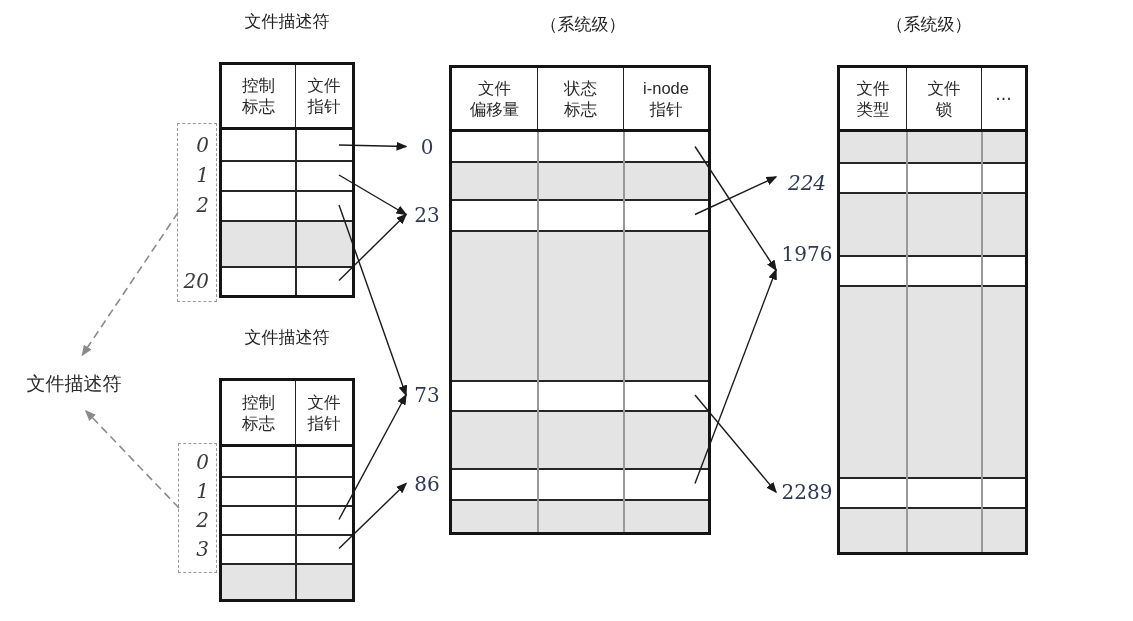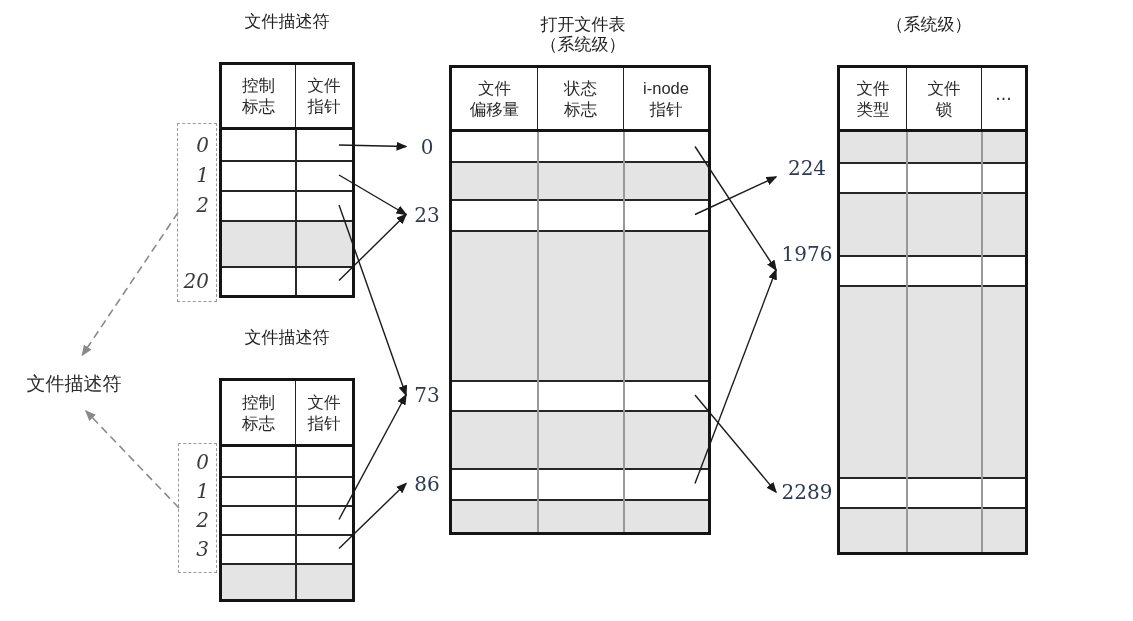--- a/index.html
+++ b/index.html
@@ -100,21 +100,20 @@
         <div class="row line" style="height: 29px;"></div>
         <div class="row line shaded" style="height: 36px;"></div>
         <div class="vdiv" style="left: 73.25px; top: 66px; height: 152px; background: rgb(42, 42, 42);"></div>
       </div>
       <div class="dashed-box" style="left: 178px; top: 443px; width: 39px; height: 130px;"></div>
       <div class="idx-label" style="left: 180px; top: 448.5px; width: 29px;">0</div>
       <div class="idx-label" style="left: 180px; top: 477.5px; width: 29px;">1</div>
       <div class="idx-label" style="left: 180px; top: 506.5px; width: 29px;">2</div>
       <div class="idx-label" style="left: 180px; top: 535.5px; width: 29px;">3</div>
       <div class="tbl-title" style="left: 473px; top: 15px; width: 220px;">
-        <div>打开文件表</div>
         <div>（系统级）</div>
       </div>
       <div class="frame" style="left: 449px; top: 65px; width: 262px; height: 470px;">
         <div class="thead" style="height: 64px;">
           <div class="th sep" style="width: 86px;">
             <div>文件</div>
             <div>偏移量</div>
           </div>
           <div class="th sep" style="width: 86px;">
             <div>状态</div>
@@ -160,17 +159,17 @@
         <div class="row shaded" style="height: 30px;"></div>
         <div class="row line" style="height: 30px;"></div>
         <div class="row line shaded" style="height: 63px;"></div>
         <div class="row line" style="height: 30px;"></div>
         <div class="row line shaded" style="height: 192px;"></div>
         <div class="row line" style="height: 30px;"></div>
         <div class="row line shaded" style="height: 45px;"></div>
         <div class="vdiv" style="left: 66.25px; top: 64px; height: 420px; background: rgb(153, 153, 153);"></div>
         <div class="vdiv" style="left: 141.25px; top: 64px; height: 420px; background: rgb(153, 153, 153);"></div>
       </div>
-      <div class="num-label" style="left: 778px; top: 155px; width: 58px;">224</div>
+      <div class="num-label" style="left: 778px; top: 170px; width: 58px; font-style: italic;">224</div>
       <div class="num-label" style="left: 778px; top: 241px; width: 58px;">1976</div>
       <div class="num-label" style="left: 778px; top: 479px; width: 58px;">2289</div>
     </div>
 </div>
 
 </body></html>

